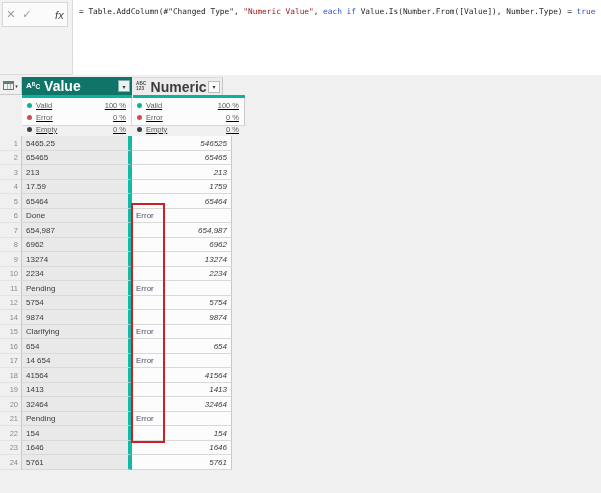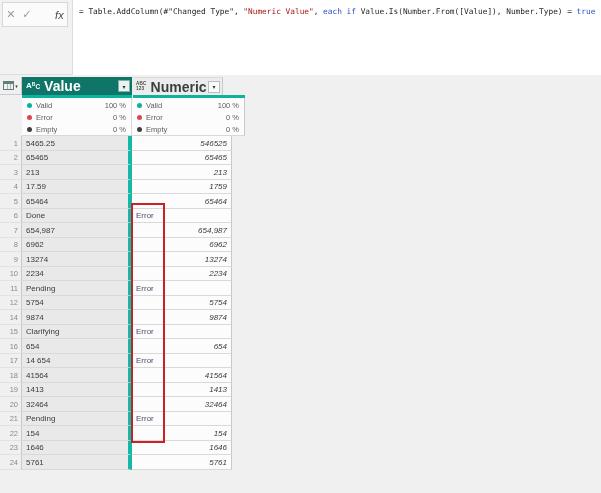--- a/index.html
+++ b/index.html
@@ -65,22 +65,22 @@
   .abc-icon .a { font-size: 8px; }
   .abc-icon .b { font-size: 5px; margin-bottom: 3.5px; }
   .abc-icon .c { font-size: 6.5px; }
   .abc123-icon { display: flex; flex-direction: column; line-height: 4.6px; font-weight: bold; font-size: 4.6px; color: #4a4a4a; letter-spacing: .2px; }
 
   
   .qbar { position: absolute; top: 95px; height: 3px; background: #0cb2a0; }
   .q1 { left: 22px; width: 110px; }
   .q2 { left: 133px; width: 112px; }
 
-  .stats { position: absolute; top: 98px; height: 38px; background: #fcfcfc;
-           border-bottom: 1px solid #d8d8d8; padding-top: 1px; }
+  .stats { position: absolute; top: 98px; height: 28px; background: #fcfcfc;
+           border-bottom: 1px solid #d8d8d8; padding-top: 1px; text-decoration: underline; }
   .s1 { left: 22px; width: 110px; border-right: 1px solid #d8d8d8; }
   .s2 { left: 132px; width: 113px; border-right: 1px solid #c9c9c9; }
   .stat-line { display: flex; align-items: center; height: 12px; padding: 0 5px; font-size: 7.5px; color: #5c5c5c; }
   .dot { width: 5px; height: 5px; border-radius: 50%; margin-right: 4px; flex: none; }
   .dot-valid { background: #0cb2a0; }
   .dot-error { background: #d6494f; }
   .dot-empty { background: #3f3f3f; }
   .stat-label { flex: 1; }
 
   

